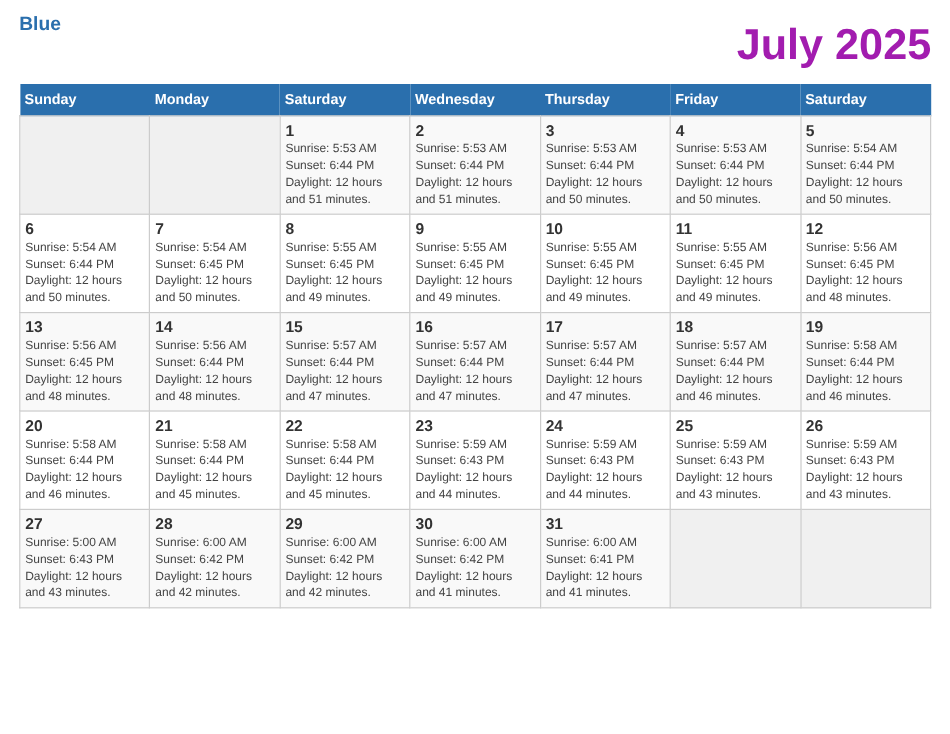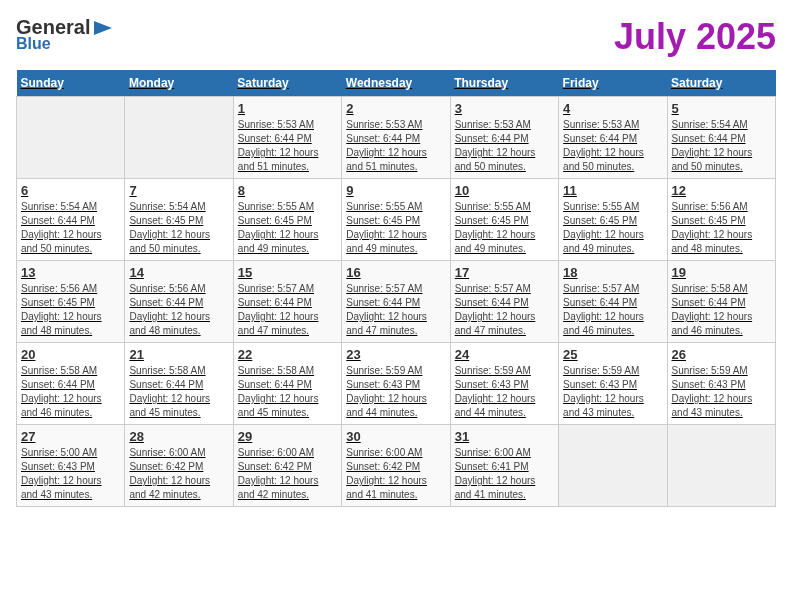--- a/index.html
+++ b/index.html
@@ -30,21 +30,20 @@
       color: #a21caf;
     }
     .title-location {
       font-size: 16px;
       color: #555;
     }
     table {
       width: 100%;
       border-collapse: collapse;
       font-size: 11px;
-      text-decoration: underline;
     }
     thead tr th {
       background: #2a6fad;
       color: #fff;
       padding: 6px 4px;
       text-align: left;
       font-size: 12px;
       font-weight: bold;
     }
     tbody tr td {
@@ -74,26 +73,20 @@
     }
     .empty-cell {
       background: #f0f0f0 !important;
     }
   </style>
 </head>
 <body>
 
 <div class="header">
   <div class="logo">
-    <div style="display:flex;align-items:center;">
-      <span style="font-size:20px;font-weight:bold;color:#333;">General</span>
-      <svg width="22" height="22" viewBox="0 0 22 22" style="margin-left:2px;">
-        <polygon points="2,4 20,11 2,18" fill="#2a6fad"></polygon>
-      </svg>
-    </div>
     <span style="font-size:16px;font-weight:bold;color:#2a6fad;margin-top:-4px;">Blue</span>
   </div>
   <div class="title-block">
     <div class="title-month">July 2025</div>
   </div>
 </div>
 
 <table>
   <thead>
     <tr id="weekday-header">

